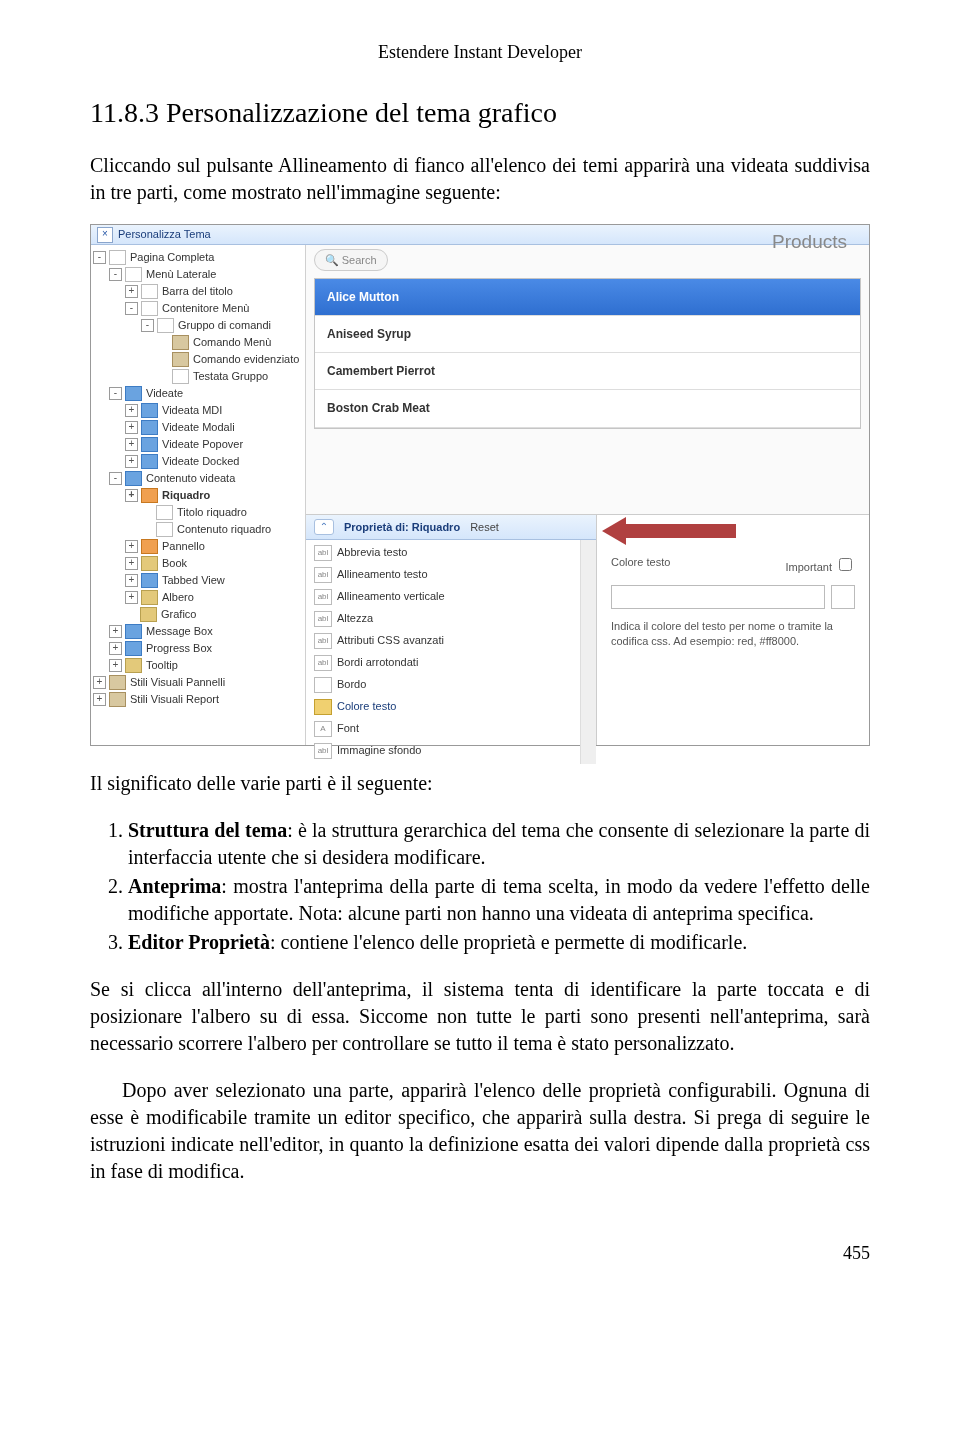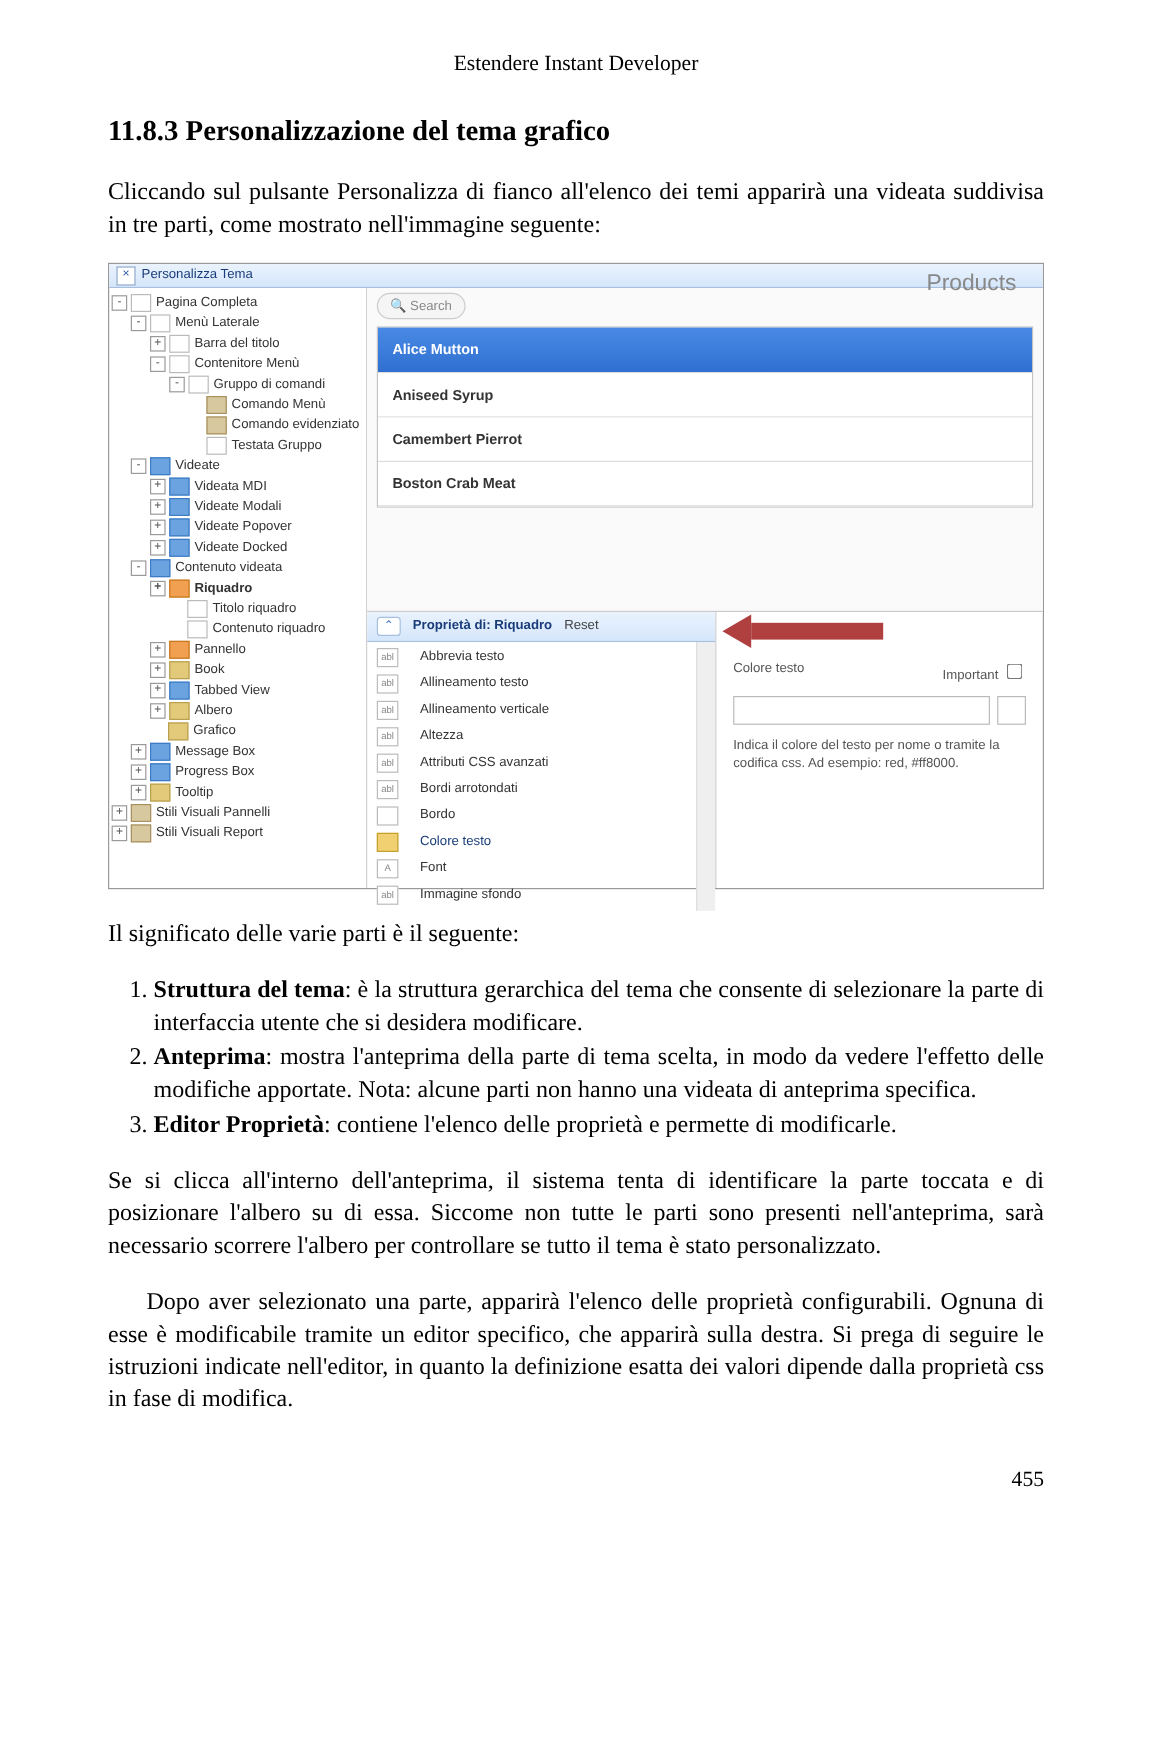--- a/index.html
+++ b/index.html
@@ -1,17 +1,17 @@
 <!DOCTYPE html>
 <html><head>
 <meta charset="utf-8">
 <style>
 body{margin:0;font-family:"Times New Roman",serif;background:#fff;color:#000;width:960px;padding:40px 90px 40px 90px;box-sizing:border-box;font-size:20px;line-height:1.35}
 .header-title{text-align:center;font-size:18px;margin-bottom:30px}
-.section-title{font-weight:bold;font-size:24px;margin-bottom:16px}
+.section-title{font-weight:normal;font-size:28px;margin-bottom:16px}
 .intro{text-align:justify;margin-bottom:18px}
 .screenshot{border:1px solid #999;width:100%;box-sizing:border-box;font-family:"Segoe UI",Tahoma,Arial,sans-serif;font-size:11px;color:#333;background:#fff;margin-bottom:24px}
 .sc-title{background:linear-gradient(#eaf3fd,#d5e6fb);border-bottom:1px solid #a8c0e0;padding:2px 6px;color:#1a3d7a}
 .sc-title .x{float:left;width:14px;height:14px;border:1px solid #8aa5cc;background:#fff;margin-right:5px;color:#2a5aa8;font-size:10px;text-align:center;line-height:12px}
 .sc-body{display:flex;height:500px}
 .sc-tree{width:210px;border-right:1px solid #d0d0d0;padding:4px 2px;overflow:hidden}
 .tn{white-space:nowrap;padding:1px 0;display:flex;align-items:center}
 .tn .tg{width:11px;height:11px;border:1px solid #9a9a9a;text-align:center;line-height:9px;font-size:10px;margin-right:3px;cursor:pointer;color:#555;background:#fff}
 .tn .ic{width:15px;height:13px;background:#e3c97a;border:1px solid #b8a050;margin-right:4px;flex-shrink:0}
 .tn .ic.blue{background:#6aa3e0;border-color:#3d7cc4}
@@ -27,48 +27,48 @@
 .prod-list{margin-top:10px;border:1px solid #c5c5c5}
 .prod-row{padding:10px 12px;border-bottom:1px solid #ddd;font-size:12px;font-weight:bold;background:#fff}
 .prod-row.sel{background:linear-gradient(#4a8ae6,#2f6fd0);color:#fff}
 .sc-props{height:230px;display:flex}
 .sc-prop-left{width:290px;border-right:1px solid #ccc;display:flex;flex-direction:column}
 .prop-header{background:linear-gradient(#eaf3fd,#d5e6fb);border-bottom:1px solid #a8c0e0;padding:4px 8px;display:flex;align-items:center;gap:10px}
 .prop-header .chev{width:18px;height:14px;border:1px solid #a8c0e0;background:#fff;border-radius:3px;text-align:center;color:#4a7abf;font-size:10px;line-height:13px;cursor:pointer}
 .prop-header b{color:#1a3d7a}
 .prop-header .rst{color:#444;cursor:pointer}
 .prop-list{flex:1;overflow:auto;padding:2px 12px 2px 6px;position:relative}
-.prop-row{padding:3px 2px;display:flex;align-items:center;gap:18px}
+.prop-row{padding:3px 2px;display:flex;align-items:flex-start;gap:5px}
 .prop-row .picon{width:16px;height:14px;border:1px solid #bbb;background:#fff;font-size:8px;color:#888;text-align:center;line-height:13px;flex-shrink:0}
 .prop-row.hl{color:#1a3d7a}
 .prop-row.hl .picon{background:#f0d070;border-color:#c4a030}
 .scrollbar{width:15px;background:#efefef;border-left:1px solid #ddd}
 .sc-prop-right{flex:1;padding:40px 14px 10px 14px;font-size:11px;color:#555}
 .pr-row{display:flex;justify-content:space-between;margin-bottom:10px}
 .pr-input{border:1px solid #bbb;height:22px;flex:1;background:#fff}
 .pr-swatch{width:22px;height:22px;border:1px solid #bbb;margin-left:6px;background:#fff}
 .arrow{position:absolute;right:-140px;top:2px;display:flex;align-items:center}
 .arrow .shaft{width:110px;height:14px;background:#b04040}
 .arrow .head{width:0;height:0;border-right:24px solid #b04040;border-top:14px solid transparent;border-bottom:14px solid transparent}
 .sc-props-wrap{position:relative}
 .after-text{text-align:justify}
 ol.custom{margin:0 0 20px 0;padding-left:38px}
 ol.custom li{margin-bottom:2px;text-align:justify}
 .para{text-align:justify;margin-bottom:12px}
 .indent{text-indent:32px}
-.pagenum{text-align:right;font-size:18px;margin-top:40px}
+.pagenum{text-align:right;font-size:18px;margin-top:56px}
 </style>
 </head>
 <body>
 
 <div class="header-title">Estendere Instant Developer</div>
 
 <div class="section-title">11.8.3 Personalizzazione del tema grafico</div>
 
-<p class="intro">Cliccando sul pulsante Personalizza di fianco all'elenco dei temi apparirà una videata suddivisa in tre parti, come mostrato nell'immagine seguente:</p>
+<p class="intro">Cliccando sul pulsante Allineamento di fianco all'elenco dei temi apparirà una videata suddivisa in tre parti, come mostrato nell'immagine seguente:</p>
 
 <div class="screenshot">
   <div class="sc-title">
     <span class="x">×</span>
     <span>Personalizza Tema</span>
   </div>
   <div class="sc-body">
     <div class="sc-tree" id="tree">
         <div class="tn ind0">
           <span class="tg">-</span>

